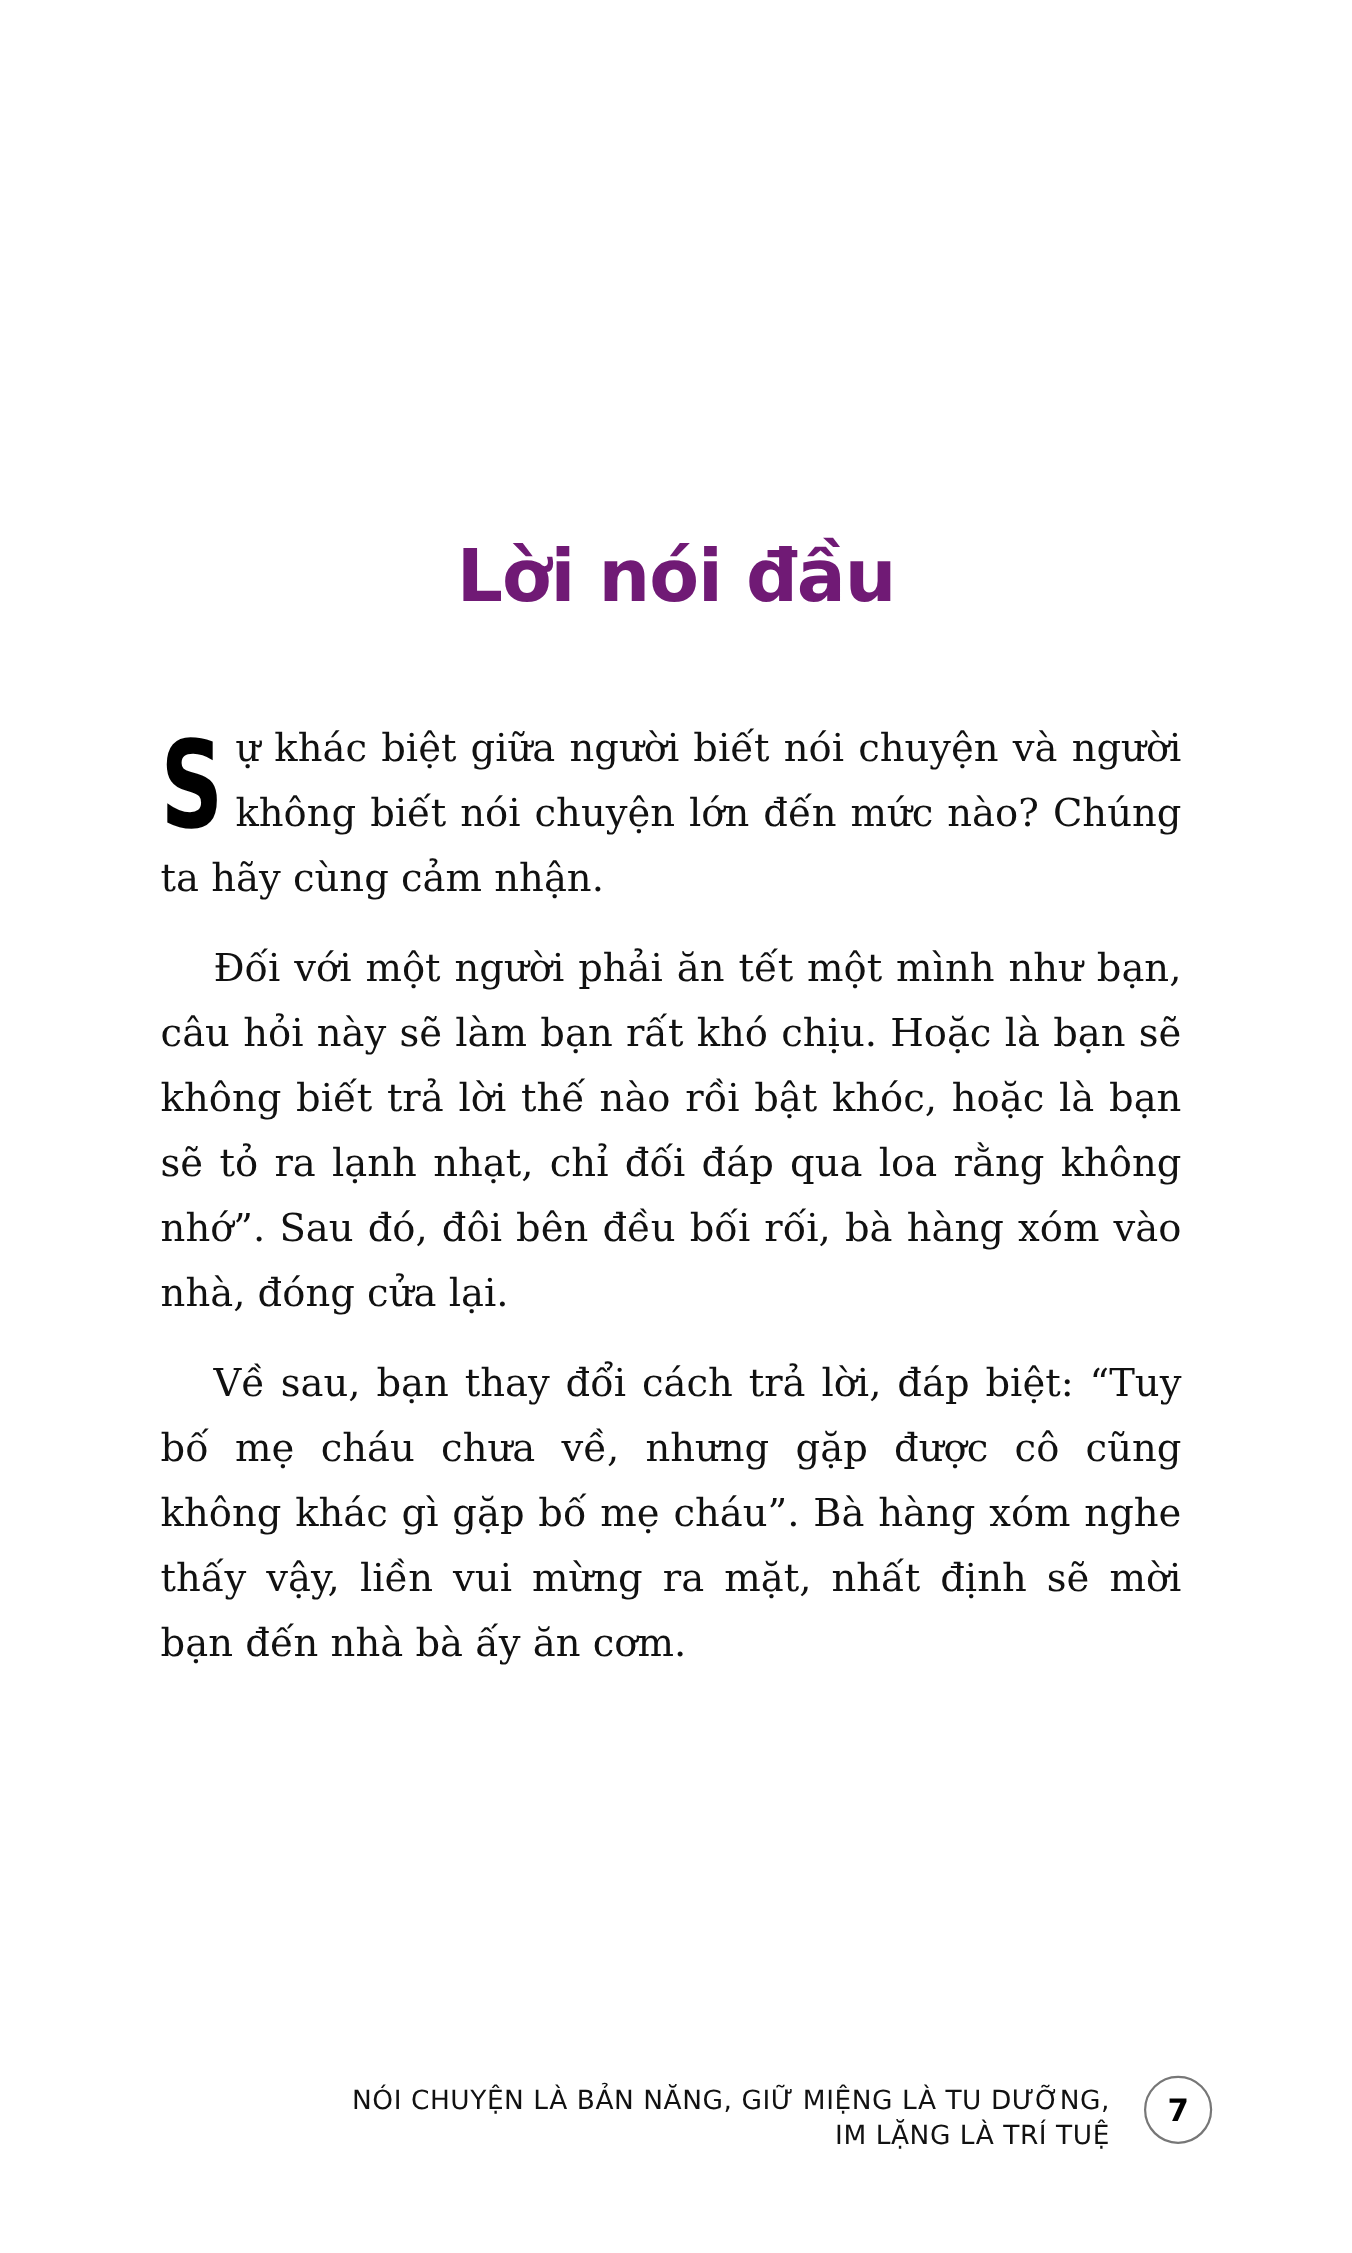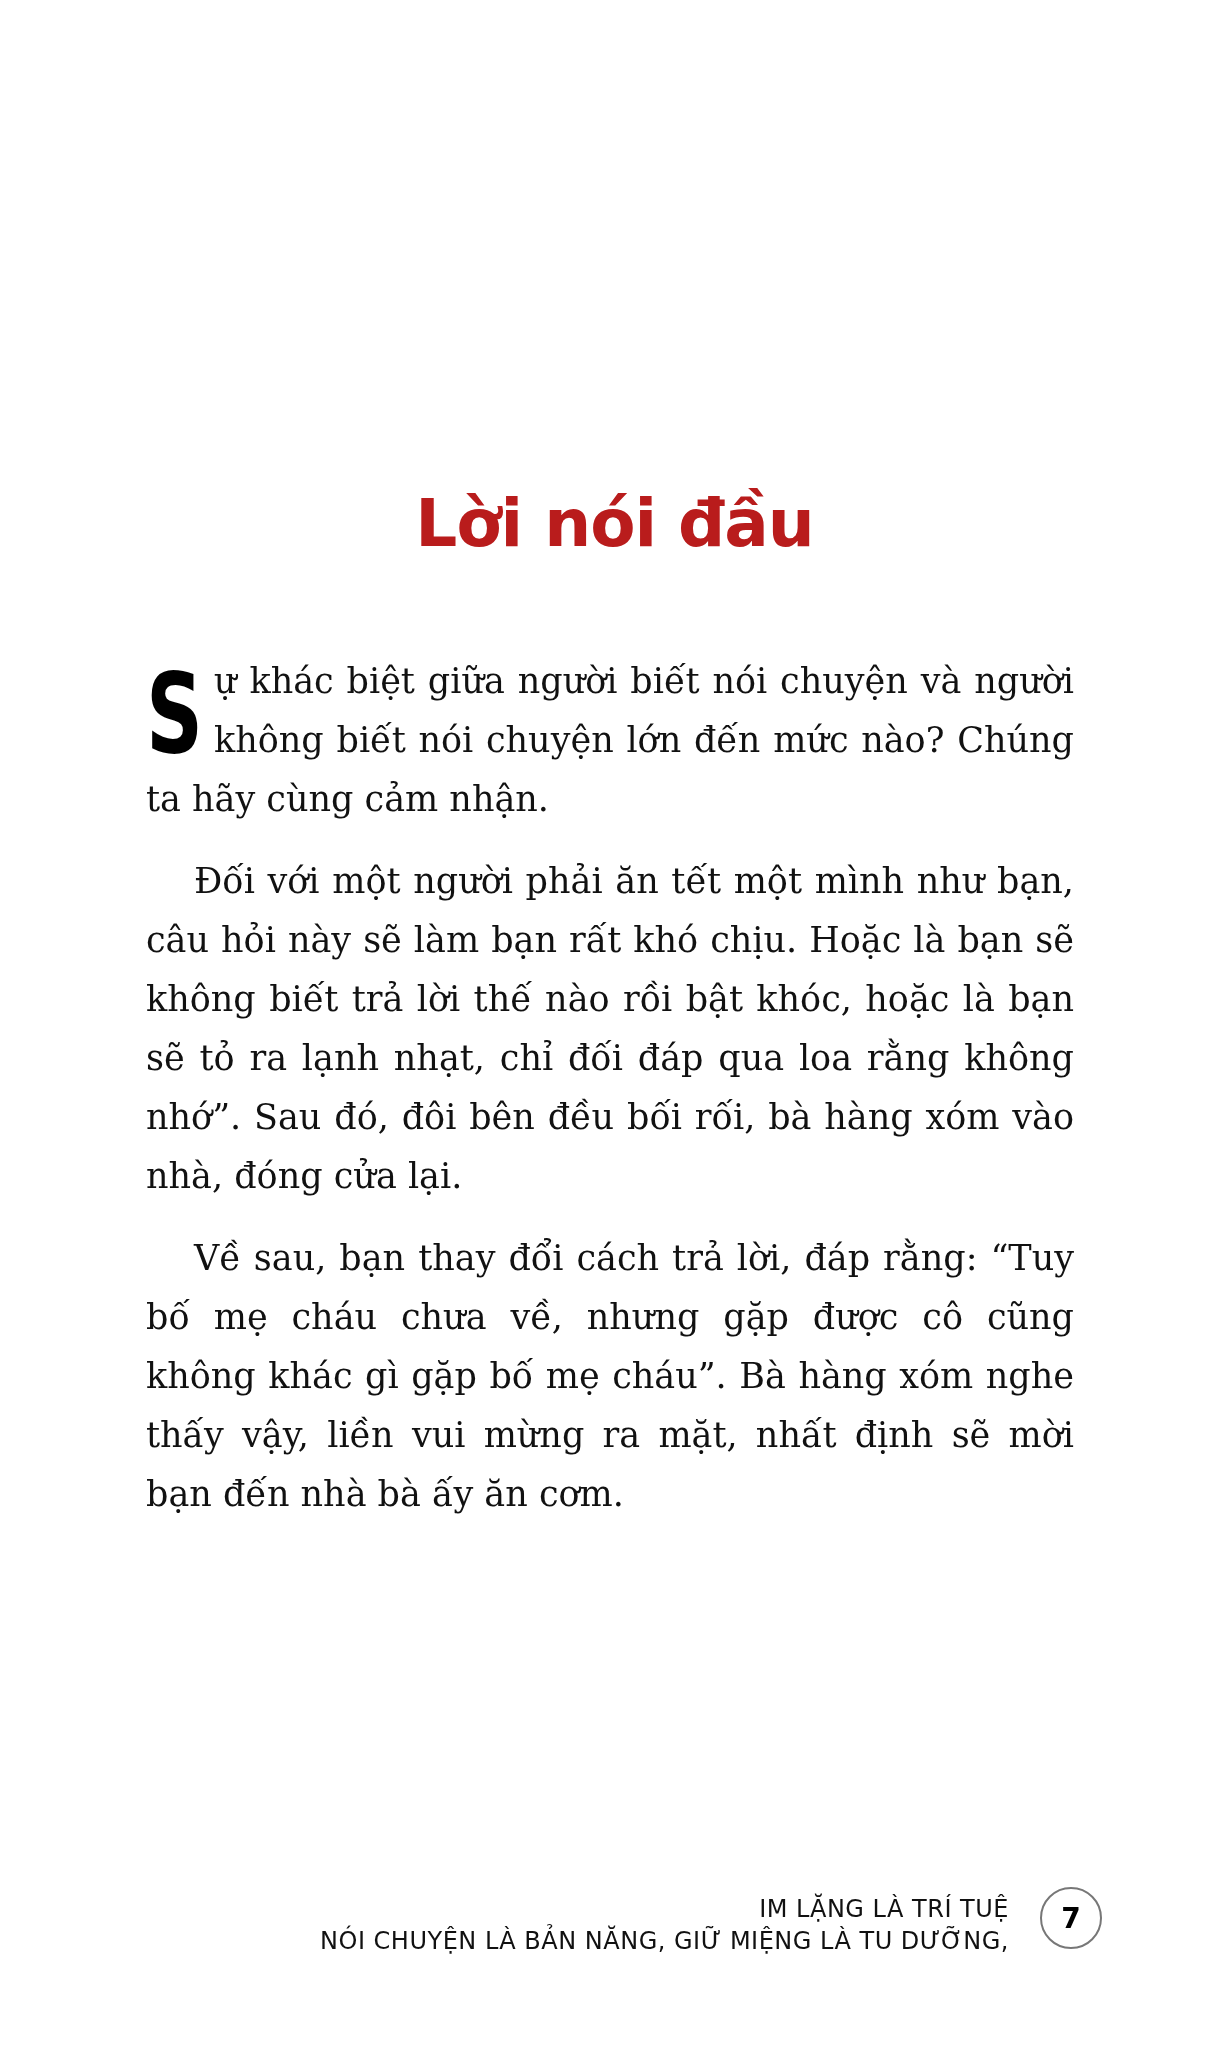--- a/index.html
+++ b/index.html
@@ -1,21 +1,21 @@
 <!DOCTYPE html>
 <html><head>
 <meta charset="utf-8">
 <style>
   html, body { margin: 0; padding: 0; background: #ffffff; }
   body { width: 1229px; height: 2048px; position: relative; overflow: hidden; color: #111111; }
   .page-title {
     position: absolute; left: 0; width: 1229px; top: 440px;
     text-align: center;
     font-family: "DejaVu Sans", sans-serif; font-weight: bold;
-    font-size: 66px; letter-spacing: -1px; line-height: 80px; color: #b91c1c;
+    font-size: 66px; letter-spacing: -1px; line-height: 80px; color: #701a75;
   }
   .body-text {
     position: absolute; left: 146px; width: 928px; top: 652px;
     font-family: "DejaVu Serif", serif; font-size: 35px; line-height: 59px;
     text-align: justify; color: #111;
   }
   .body-text p { margin: 0 0 23px 0; text-indent: 48px; }
   .body-text p.first { text-indent: 0; }
   .dropcap {
     float: left; font-family: "DejaVu Sans", sans-serif; font-weight: bold;
@@ -35,23 +35,23 @@
   }
 </style>
 </head>
 <body>
 
 <h1 class="page-title">Lời nói đầu</h1>
 
 <div class="body-text">
   <p class="first"><span class="dropcap">S</span><span>ự khác biệt giữa người biết nói chuyện và người không biết nói chuyện lớn đến mức nào? Chúng ta hãy cùng cảm nhận.</span></p>
   <p>Đối với một người phải ăn tết một mình như bạn, câu hỏi này sẽ làm bạn rất khó chịu. Hoặc là bạn sẽ không biết trả lời thế nào rồi bật khóc, hoặc là bạn sẽ tỏ ra lạnh nhạt, chỉ đối đáp qua loa rằng không nhớ”. Sau đó, đôi bên đều bối rối, bà hàng xóm vào nhà, đóng cửa lại.</p>
-  <p>Về sau, bạn thay đổi cách trả lời, đáp rằng: “Tuy bố mẹ cháu chưa về, nhưng gặp được cô cũng không khác gì gặp bố mẹ cháu”. Bà hàng xóm nghe thấy vậy, liền vui mừng ra mặt, nhất định sẽ mời bạn đến nhà bà ấy ăn cơm.</p>
+  <p>Về sau, bạn thay đổi cách trả lời, đáp biệt: “Tuy bố mẹ cháu chưa về, nhưng gặp được cô cũng không khác gì gặp bố mẹ cháu”. Bà hàng xóm nghe thấy vậy, liền vui mừng ra mặt, nhất định sẽ mời bạn đến nhà bà ấy ăn cơm.</p>
 </div>
 
 <div class="footer-text">
+  <div>Nói chuyện là bản năng, giữ miệng là tu dưỡng,</div>
   <div>im lặng là trí tuệ</div>
-  <div>Nói chuyện là bản năng, giữ miệng là tu dưỡng,</div>
 </div>
 
 <div class="page-number">
   <span>7</span>
 </div>
 
 </body></html>

